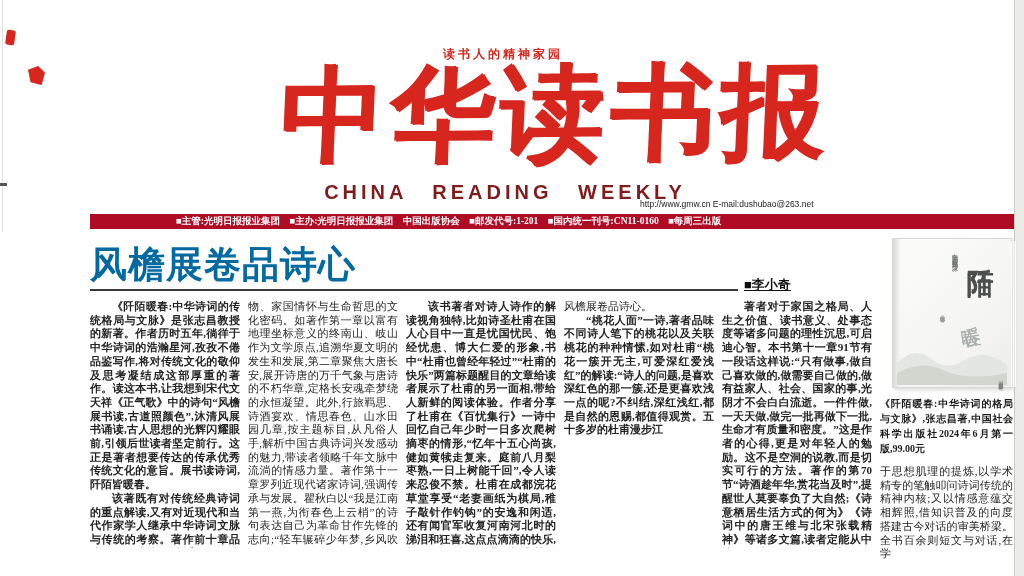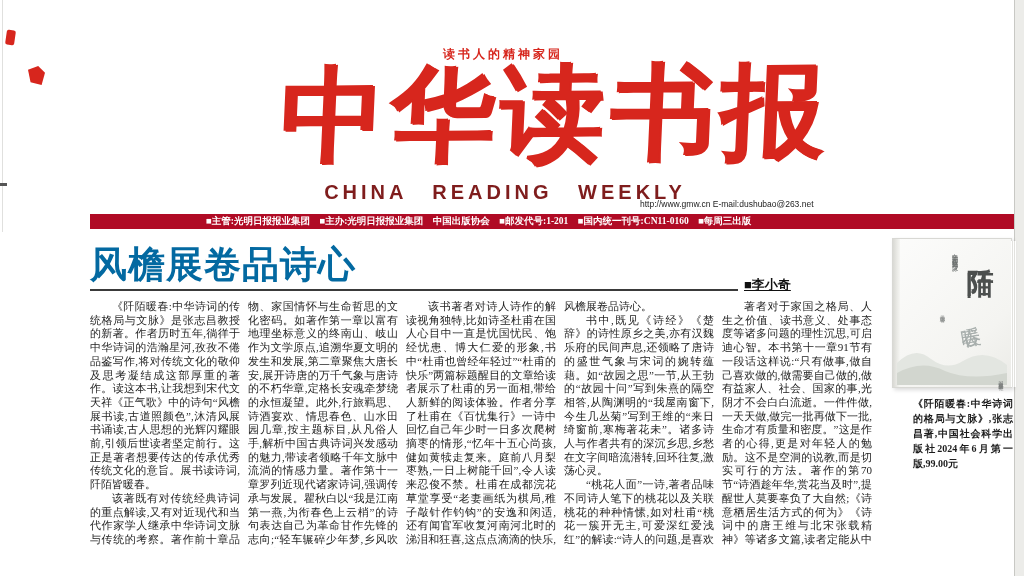--- a/index.html
+++ b/index.html
@@ -25,31 +25,31 @@
             text-shadow:2px 1px 0 #d7261d;}
   .title-en{position:absolute;left:255px;top:181px;width:500px;text-align:center;
             font-family:"Liberation Sans","DejaVu Sans",sans-serif;
             font-size:20px;font-weight:bold;letter-spacing:4px;word-spacing:16px;color:#7f1d1d;}
   .web-line{position:absolute;left:640px;top:199px;width:268px;text-align:left;
             font-family:"Liberation Sans","DejaVu Sans",sans-serif;
             font-size:8.5px;color:#222;}
   .info-bar{position:absolute;left:90px;top:214px;width:924px;height:15px;background:#b00b25;
             color:#ffffff;font-size:9.5px;font-weight:bold;line-height:15px;
             padding-left:0;white-space:nowrap;overflow:hidden;}
-  .info-bar span{margin-left:116px;display:inline-block;}
+  .info-bar span{margin-left:86px;display:inline-block;}
   
   .headline{position:absolute;left:90px;top:240px;font-size:37px;font-weight:bold;
             color:#0369a1;letter-spacing:1px;white-space:nowrap;}
   .head-rule{position:absolute;left:90px;top:289px;width:648px;height:2px;background:#3a3a3a;}
   .author{position:absolute;left:744px;top:276px;font-size:13px;font-weight:bold;color:#111;text-decoration:underline;}
   
   .col{position:absolute;top:300px;width:150px;height:248px;overflow:hidden;
        font-size:11px;line-height:13.7px;color:#232323;text-align:justify;}
   .col p{margin:0;}
-  .col p.ind{text-indent:2em;}
+  .col p.ind{text-indent:2em;font-weight:bold;}
   #col1{left:90px;} #col2{left:248px;} #col3{left:406px;} #col4{left:564px;} #col5{left:722px;}
   .col6{position:absolute;left:880px;top:238px;width:133px;height:312px;}
   
   .book{position:relative;margin-left:12px;width:118px;height:148px;
         background:linear-gradient(135deg,#fcfcfb 0%,#f4f4f1 70%,#ebebe7 100%);
         border:1px solid #d8d8d4;box-shadow:2px 2px 4px rgba(0,0,0,0.15);}
   .book .pages{position:absolute;right:-5px;top:2px;width:5px;height:146px;
         background:repeating-linear-gradient(90deg,#fff 0,#fff 1px,#e2e2de 1px,#e2e2de 2px);}
   .book .spine{position:absolute;left:0;top:0;width:7px;height:100%;
         background:linear-gradient(90deg,#d9d9d4,#f6f6f3);}
@@ -57,21 +57,21 @@
   .cover-title{position:absolute;right:18px;top:8px;font-size:27px;font-weight:bold;
         color:#4c4f4e;letter-spacing:4px;line-height:1;}
   .cover-title2{position:absolute;right:30px;top:72px;font-size:20px;color:#9aa2a0;
         transform:rotate(-10deg);letter-spacing:2px;opacity:.85;}
   .cover-subtitle{position:absolute;right:52px;top:10px;font-size:6px;color:#6b6f6e;letter-spacing:1px;}
   .cover-author{position:absolute;right:64px;top:72px;font-size:5.5px;color:#8a8d8c;}
   .cover-publisher{position:absolute;right:8px;bottom:6px;font-size:5px;color:#7b7e7d;letter-spacing:.5px;}
   .cover-art{position:absolute;left:4px;bottom:2px;width:110px;height:60px;}
   
   .book-caption{margin-top:8px;font-size:10px;font-weight:bold;line-height:15px;
-        color:#1d1d1d;text-align:justify;margin-left:33px;}
+        color:#1d1d1d;text-align:justify;}
   .col6-text{margin-top:9px;font-size:11px;line-height:13.7px;color:#232323;text-align:justify;}
 </style>
 </head>
 <body>
 
 <div id="page">
 
   <div class="right-strip"></div>
   <div class="left-hairline"></div>
   <div class="artifact-red-1"></div>
@@ -97,21 +97,20 @@
   </div>
   <div class="col" id="col2">
     <p>物、家国情怀与生命哲思的文化密码。如著作第一章以富有地理坐标意义的终南山、岐山作为文学原点,追溯华夏文明的发生和发展,第二章聚焦大唐长安,展开诗唐的万千气象与唐诗的不朽华章,定格长安魂牵梦绕的永恒凝望。此外,行旅羁思、诗酒宴欢、情思春色、山水田园几章,按主题标目,从凡俗人手,解析中国古典诗词兴发感动的魅力,带读者领略千年文脉中流淌的情感力量。著作第十一章罗列近现代诸家诗词,强调传承与发展。瞿秋白以“我是江南第一燕,为衔春色上云梢”的诗句表达自己为革命甘作先锋的志向;“轻车辗碎少年梦,乡风吹皱老客颜”包含着陈忠实深沉的人生感慨;柳青的仿乐府诗“咄咄复咄咄,长安夜机耕。独自望南山,不联念故人</p>
   </div>
   <div class="col" id="col3">
     <p class="ind">该书著者对诗人诗作的解读视角独特,比如诗圣杜甫在国人心目中一直是忧国忧民、饱经忧患、博大仁爱的形象,书中“杜甫也曾经年轻过”“杜甫的快乐”两篇标题醒目的文章给读者展示了杜甫的另一面相,带给人新鲜的阅读体验。作者分享了杜甫在《百忧集行》一诗中回忆自己年少时一日多次爬树摘枣的情形,“忆年十五心尚孩,健如黄犊走复来。庭前八月梨枣熟,一日上树能千回”,令人读来忍俊不禁。杜甫在成都浣花草堂享受“老妻画纸为棋局,稚子敲针作钓钩”的安逸和闲适,还有闻官军收复河南河北时的涕泪和狂喜,这点点滴滴的快乐,都如一缕暖阳照进了杜甫苦难的内心世界,连我们都感受到了光明和温暖。</p>
 
   </div>
   <div class="col" id="col4">
     <p>风檐展卷品诗心。</p>
-    <p class="ind">书中,既见《诗经》《楚辞》的诗性原乡之美,亦有汉魏乐府的民间声息,还领略了唐诗的盛世气象与宋词的婉转蕴藉。如“故园之思”一节,从王勃的“故园十问”写到朱熹的隔空相答,从陶渊明的“我屋南窗下,今生几丛菊”写到王维的“来日绮窗前,寒梅著花未”。诸多诗人与作者共有的深沉乡思,乡愁在文字间暗流潜转,回环往复,激荡心灵。</p>
     <p class="ind">“桃花人面”一诗,著者品味不同诗人笔下的桃花以及关联桃花的种种情愫,如对杜甫“桃花一簇开无主,可爱深红爱浅红”的解读:“诗人的问题,是喜欢深红色的那一簇,还是更喜欢浅一点的呢?不纠结,深红浅红,都是自然的恩赐,都值得观赏。五十多岁的杜甫漫步江</p>
   </div>
   <div class="col" id="col5">
     <p class="ind">著者对于家国之格局、人生之价值、读书意义、处事态度等诸多问题的理性沉思,可启迪心智。本书第十一章91节有一段话这样说:“只有做事,做自己喜欢做的,做需要自己做的,做有益家人、社会、国家的事,光阴才不会白白流逝。一件件做,一天天做,做完一批再做下一批,生命才有质量和密度。”这是作者的心得,更是对年轻人的勉励。这不是空洞的说教,而是切实可行的方法。著作的第70节“诗酒趁年华,赏花当及时”,提醒世人莫要辜负了大自然;《诗意栖居生活方式的何为》《诗词中的唐王维与北宋张载精神》等诸多文篇,读者定能从中找到解决个人困顿的法门、提升生活品位的智慧以及获</p>
   </div>
 
   <div class="col6">
     <div class="book">
       <div class="spine"></div>
       <div class="pages"></div>
@@ -119,15 +118,16 @@
         <path d="M0,60 L0,38 Q18,20 34,34 Q50,46 66,36 Q88,22 110,40 L110,60 Z" fill="#e3e6e1"></path>
         <path d="M0,60 L0,48 Q25,34 48,46 Q72,56 110,48 L110,60 Z" fill="#d2d6cf"></path>
       </svg>
       <div class="cover-title v">阡陌</div>
       <div class="cover-title2 v">暖春</div>
       <div class="cover-subtitle v">中华诗词的传统格局与文脉</div>
       <div class="cover-author v">张志昌 著</div>
       <div class="cover-publisher v">中国社会科学出版社</div>
     </div>
     <div class="book-caption">《阡陌暖春:中华诗词的格局与文脉》,张志昌著,中国社会科学出版社2024年6月第一版,99.00元</div>
+    <div class="col6-text">于思想肌理的提炼,以学术精专的笔触叩问诗词传统的精神内核;又以情感意蕴交相辉照,借知识普及的向度搭建古今对话的审美桥梁。全书百余则短文与对话,在学</div>
   </div>
 
 </div>
 
 </body></html>

